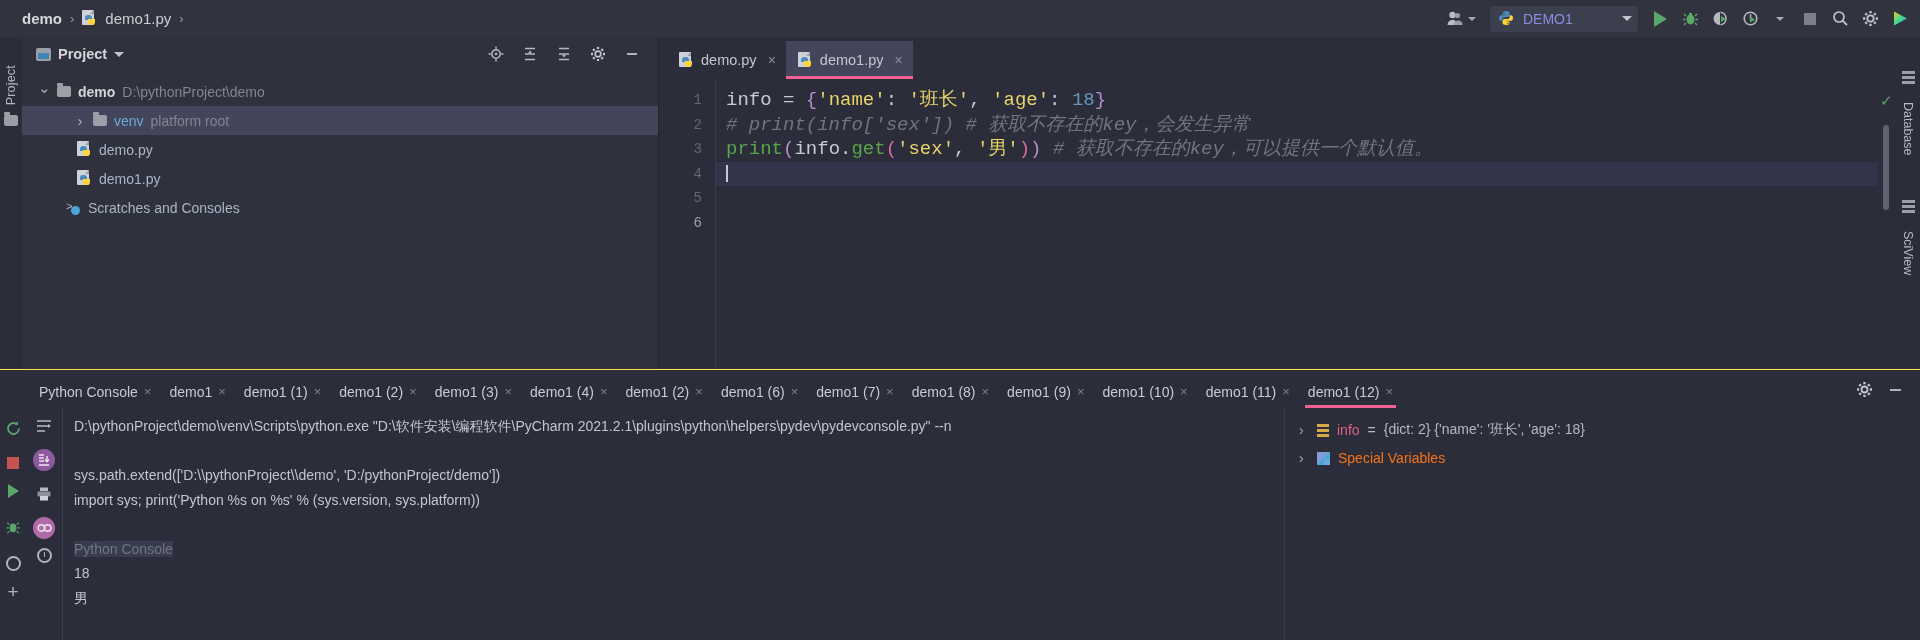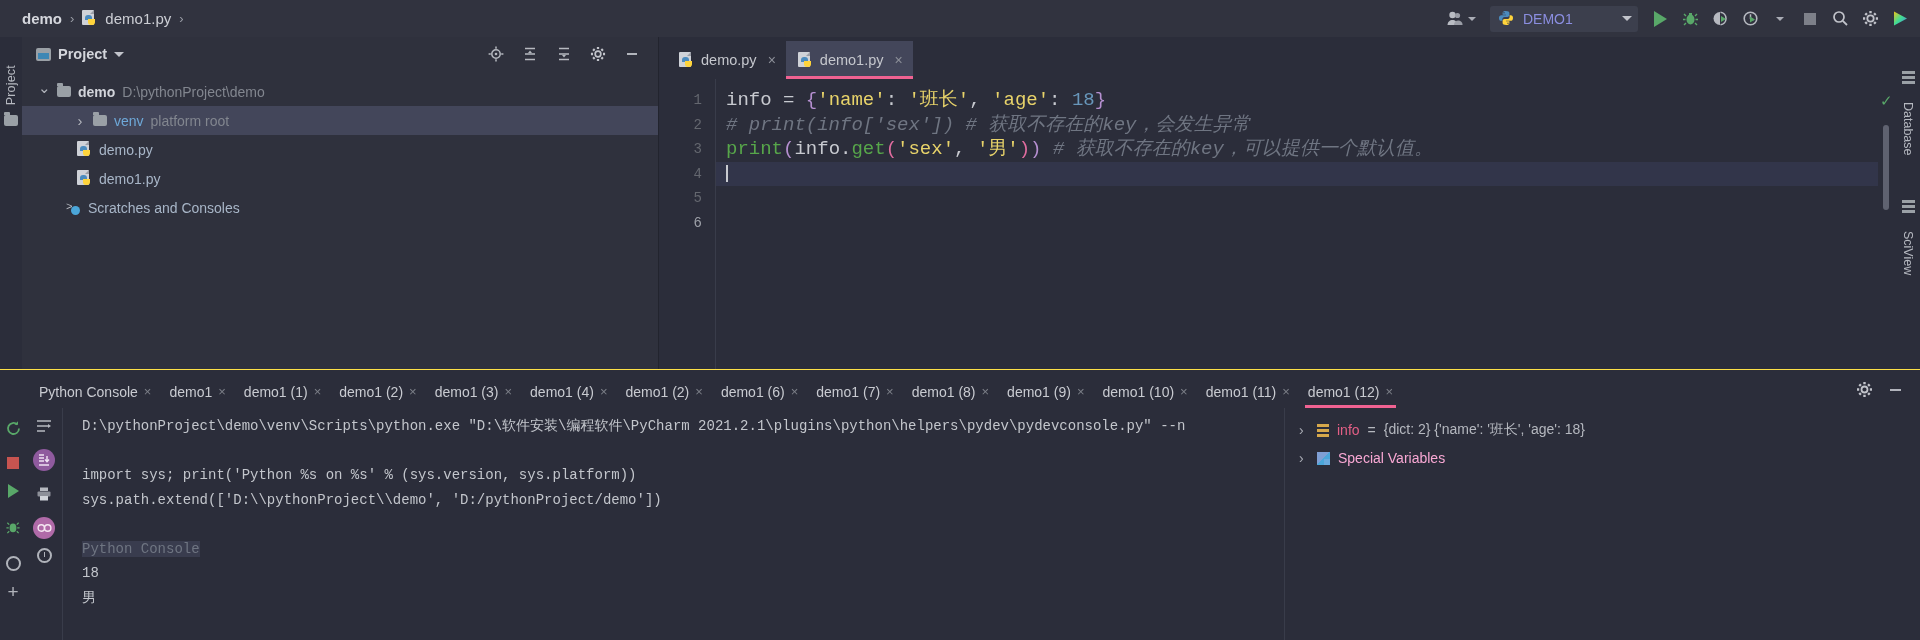--- a/index.html
+++ b/index.html
@@ -104,34 +104,34 @@
   .cstrip2 { width:36px; flex:0 0 36px; display:flex; flex-direction:column; align-items:center; padding-top:4px; gap:9px; }
   .sq-stop { width:12px; height:12px; background:#c75450; }
   .play-sm { width:0;height:0;border-top:7px solid transparent;border-bottom:7px solid transparent;border-left:11px solid #59a869; }
   .circ { width:22px; height:22px; border-radius:50%; background:#8f5a9e; display:flex; align-items:center; justify-content:center; color:#e9d7f0; font-size:11px; }
   .circ.oo { background:#b06aa8; }
   .gear-ic { width:15px; height:15px; border-radius:50%; border:2px solid #b0b3ba; position:relative; }
   .gear-ic:after{content:"";position:absolute;left:3.5px;top:3.5px;width:4px;height:4px;border-radius:50%;background:#2b2d3a;}
   .clock-ic { width:15px; height:15px; border-radius:50%; border:2px solid #b0b3ba; position:relative; }
   .clock-ic:after{content:"";position:absolute;left:5px;top:2px;width:1.5px;height:5px;background:#b0b3ba;}
 
-  .coutput { flex:1 1 auto; font-family:Liberation Mono, monospace; font-size:14px; padding-top:6px; border-left:1px solid #393c4a; padding-left:19px; overflow:hidden; white-space:nowrap; }
+  .coutput { flex:1 1 auto; font-family:Liberation Sans, sans-serif; font-size:14px; padding-top:6px; border-left:1px solid #393c4a; padding-left:11px; overflow:hidden; white-space:nowrap; }
   .coutput .row { height:24.5px; line-height:24.5px; color:#c3c6cc; }
   .coutput .row.dim { color:#6f7582; }
   .coutput .hl { background:#393c4e; }
 
   .cvars { width:636px; flex:0 0 636px; border-left:1px solid #393c4a; padding-top:8px; font-size:14px; }
   .vrow { height:28px; display:flex; align-items:center; gap:8px; padding-left:14px; }
   .vrow .arr2 { color:#a9acb5; font-size:14px; width:10px; }
   .list-ic { width:12px; height:13px; background:linear-gradient(#d6a84b 0 3px,transparent 3px 5px,#d6a84b 5px 8px,transparent 8px 10px,#d6a84b 10px 13px); }
   .sv-ic { width:13px; height:13px; background:
       linear-gradient(to bottom right,#7f9fd4 0 49%, transparent 0) ,#4ba6d9; position:relative; }
   .sv-ic:after{content:"";position:absolute;right:0;bottom:0;width:6px;height:6px;background:#6aa9dd;}
   .vname { color:#e35f86; } .veq { color:#b5b8bf; } .vval { color:#b5b8bf; }
-  .sv-label { color:#f9a8d4; }
+  .sv-label { color:#f97316; }
 </style>
 </head>
 <body>
 
 <div class="app">
 
   <div class="topbar">
     <div class="breadcrumb">
       <span class="bc-proj">demo</span>
       <span class="bc-sep">›</span>
@@ -498,22 +498,22 @@
               <circle cx="4.3" cy="5" r="3.2" stroke="#f5e6f2" stroke-width="1.4" fill="none"></circle>
               <circle cx="10.7" cy="5" r="3.2" stroke="#f5e6f2" stroke-width="1.4" fill="none"></circle>
             </svg>
         </span>
         <span class="clock-ic"></span>
       </div>
 
       <div class="coutput" id="coutput">
           <div class="row">D:\pythonProject\demo\venv\Scripts\python.exe "D:\软件安装\编程软件\PyCharm 2021.2.1\plugins\python\helpers\pydev\pydevconsole.py" --n</div>
           <div class="row">&nbsp;</div>
+          <div class="row">sys.path.extend(['D:\\pythonProject\\demo', 'D:/pythonProject/demo'])</div>
           <div class="row">import sys; print('Python %s on %s' % (sys.version, sys.platform))</div>
-          <div class="row">sys.path.extend(['D:\\pythonProject\\demo', 'D:/pythonProject/demo'])</div>
           <div class="row">&nbsp;</div>
           <div class="row dim"><span class="hl">Python Console</span></div>
           <div class="row">18</div>
           <div class="row">男</div>
         </div>
 
       <div class="cvars">
         <div class="vrow">
           <span class="arr2">›</span>
           <span class="list-ic"></span>

